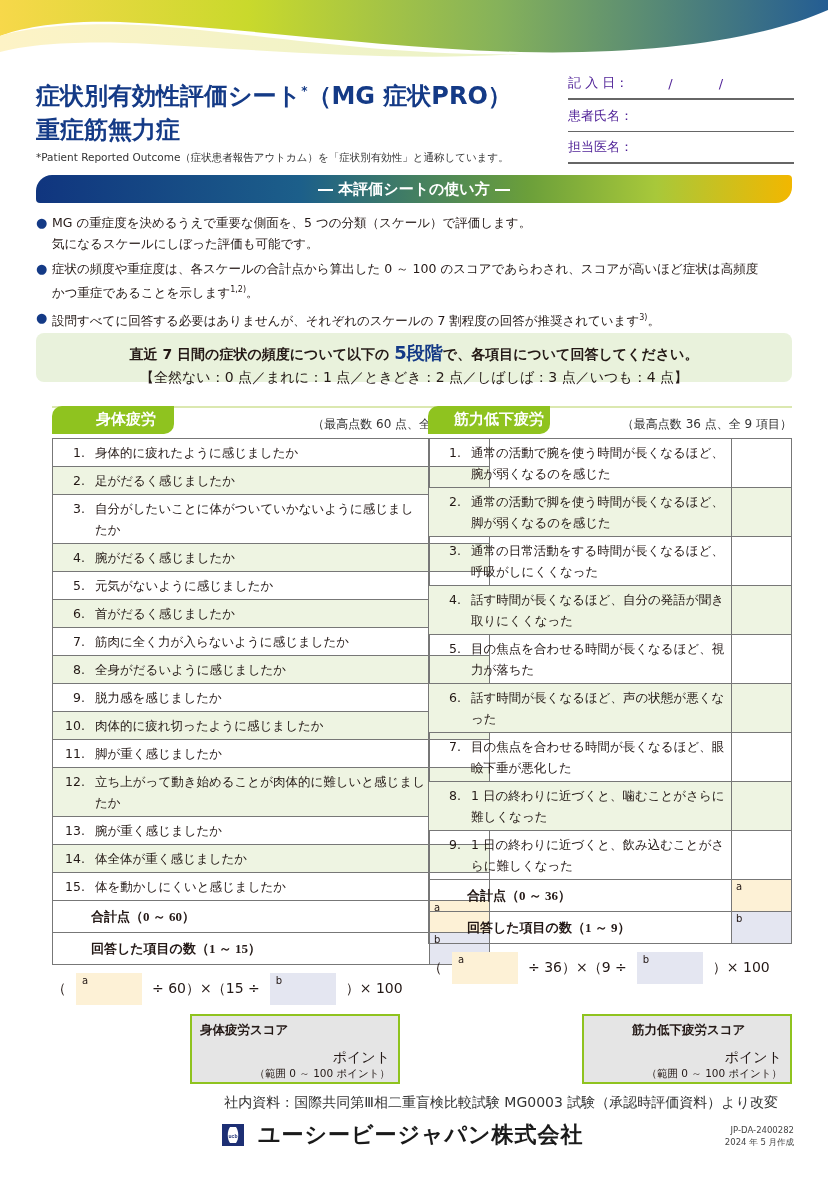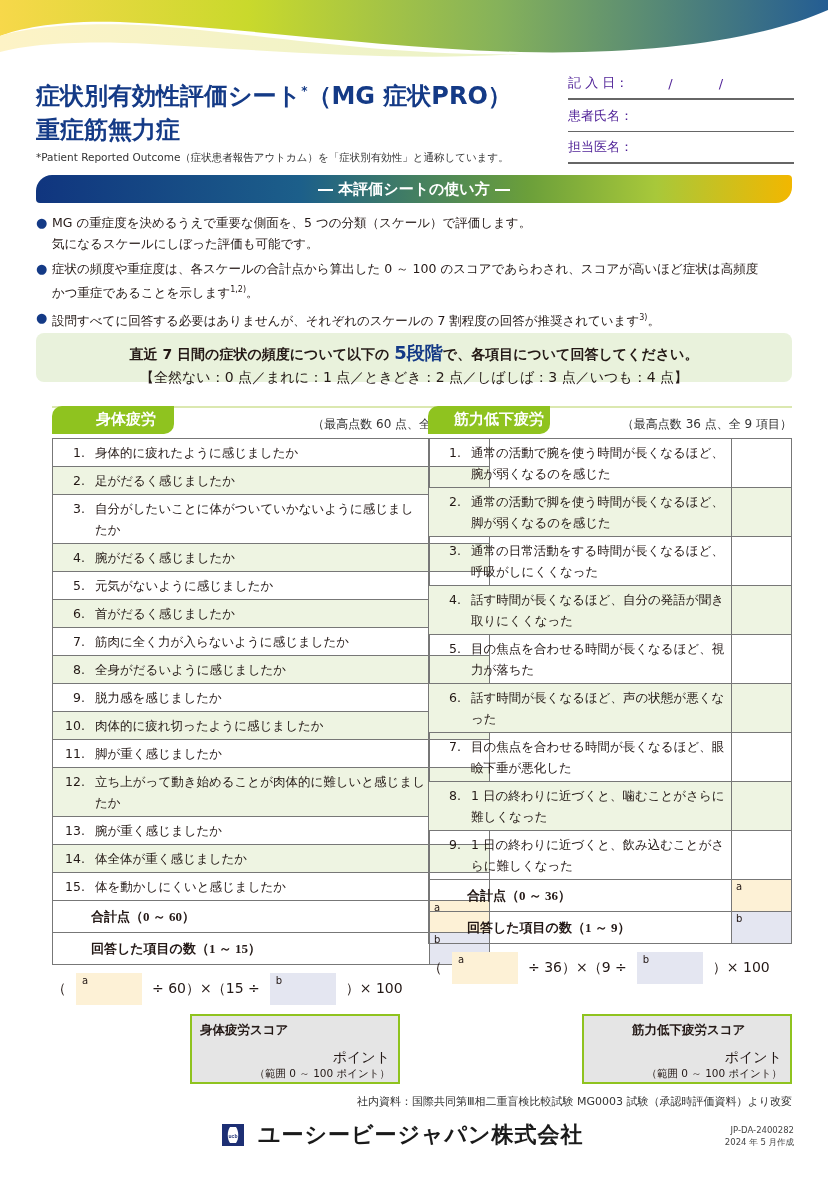--- a/index.html
+++ b/index.html
@@ -60,21 +60,21 @@
   .fbox { width: 66px; height: 32px; position: relative; margin: 0 10px; }
   .fbox.a { background: #fdf1d6; }
   .fbox.b { background: #e4e6f1; }
   .fbox .cell-letter { left: 6px; top: 2px; }
   .score-box {
     position: absolute; width: 210px; height: 70px; border: 2px solid #8fc31f; background: #e5e5e5; padding: 6px 8px;
   }
   .score-box .st { font-weight: bold; font-size: 12.5px; }
   .score-box .su { font-size: 14px; text-align: right; margin-top: 10px; }
   .score-box .sr { font-size: 10.5px; text-align: right; }
-  .footer-ref { position: absolute; right: 36px; top: 1094px; font-size: 11px; color: #333; }
+  .footer-ref { position: absolute; right: 50px; top: 1094px; font-size: 14px; color: #333; }
   .footer-logo { position: absolute; left: 222px; top: 1120px; display: flex; align-items: center; }
   .logo-mark { width: 22px; height: 22px; margin-right: 14px; }
   .company { font-size: 22px; font-weight: bold; color: #1a1a1a; letter-spacing: 1px; }
   .footer-code { position: absolute; right: 34px; top: 1124px; text-align: right; font-size: 8.5px; color: #444; line-height: 12px; }
 </style>
 </head>
 <body>
 
 <svg class="top-wave" viewBox="0 0 828 80" preserveAspectRatio="none">
   <defs>

